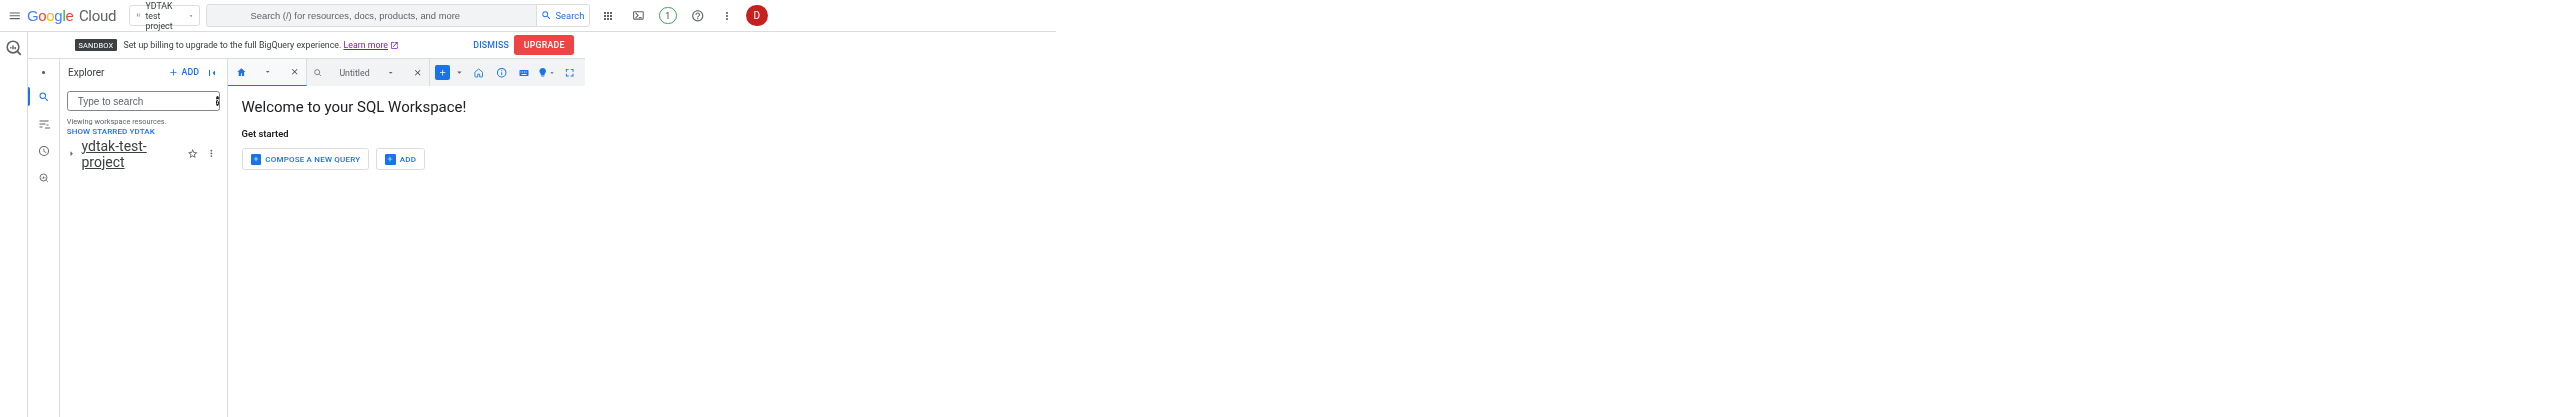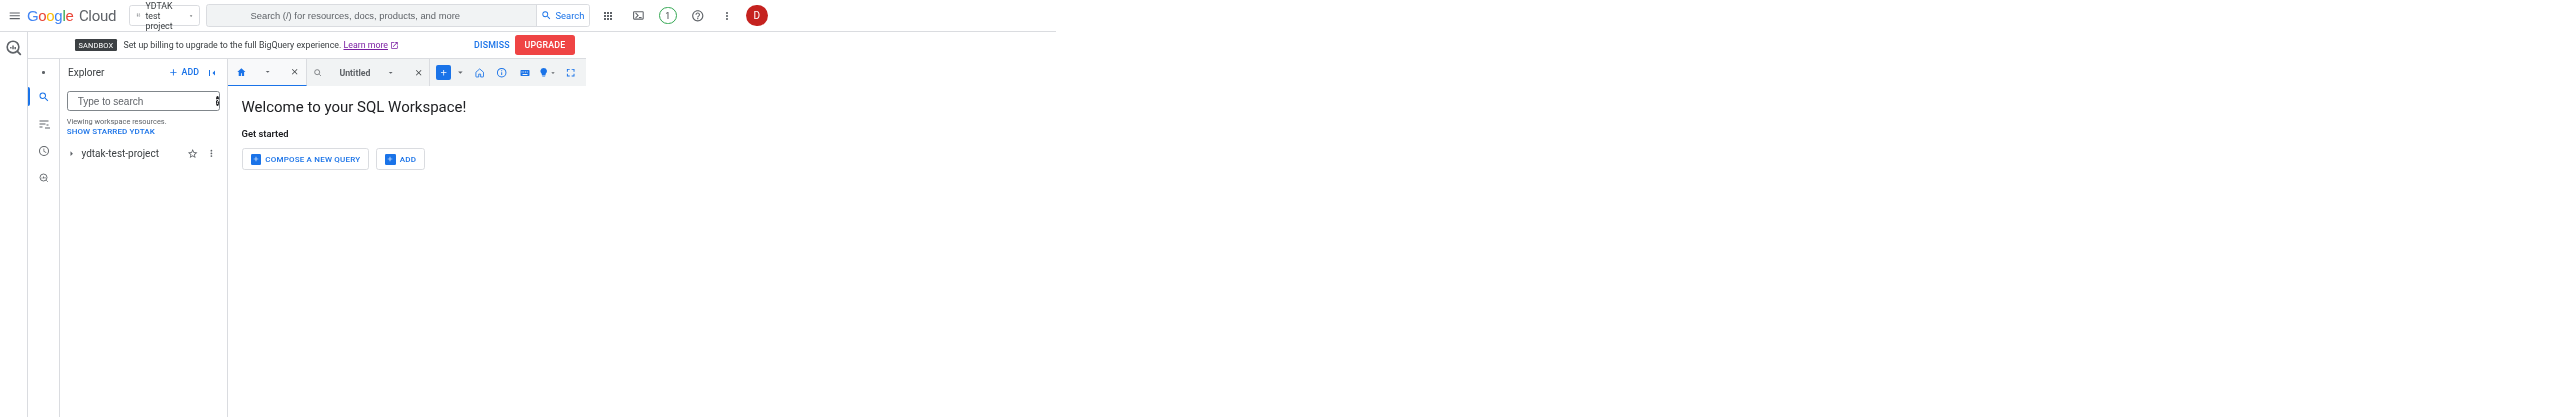--- a/index.html
+++ b/index.html
@@ -59,27 +59,27 @@
   .collapse-btn { width: 20px; height: 20px; display: flex; align-items: center; justify-content: center; color: #1a73e8; cursor: pointer; }
   .explorer-body { padding: 5.4px 6.7px; }
   .explorer-search { height: 20px; border: 0.7px solid #80868b; border-radius: 2.7px; display: flex; align-items: center; padding: 0 4px; gap: 4px; }
   .explorer-search input { flex: 1; border: none; outline: none; font-size: 10px; background: transparent; }
   .explorer-search input::placeholder { color: #5f6368; }
   .help-dot { width: 10px; height: 10px; background: #202124; color: #fff; border-radius: 50%; font-size: 7.4px; display: flex; align-items: center; justify-content: center; font-weight: bold; }
   .viewing-text { font-size: 7.4px; color: #5f6368; margin: 5.4px 0 1.3px; }
   .starred-link { font-size: 8px; color: #1a73e8; font-weight: 500; cursor: pointer; letter-spacing: 0.1px; }
   .tree-row { display: flex; align-items: center; height: 21.5px; margin-top: 6.7px; gap: 5.4px; cursor: pointer; }
   .tree-row .expander { color: #5f6368; }
-  .tree-label { flex: 1; font-size: 10px; color: #3c4043; }
+  .tree-label { flex: 1; font-size: 14px; color: #3c4043; text-decoration: underline; }
   .tree-actions { display: flex; align-items: center; gap: 1.3px; color: #5f6368; }
 
   
   .workspace { flex: 1; display: flex; flex-direction: column; background: #fff; }
   .tab-bar { height: 27px; background: #f1f3f4; display: flex; align-items: stretch; }
-  .tab { display: flex; align-items: center; height: 100%; padding: 0 5.4px; gap: 16px; cursor: pointer; color: #5f6368; position: relative; border-right: 0.7px solid #dadce0; font-weight: bold; }
+  .tab { display: flex; align-items: center; height: 100%; padding: 0 5.4px; gap: 16px; cursor: pointer; color: #5f6368; position: relative; border-right: 0.7px solid #dadce0; }
   .tab.home { padding: 0 4px 0 8px; border-bottom: 1.3px solid #1a73e8; background: #f8f9fa; }
   .tab.untitled { padding: 0 4px 0 6.7px; }
   .tab-close { width: 13.5px; height: 13.5px; display: flex; align-items: center; justify-content: center; }
   .tab-add { width: 15px; height: 15px; background: #1a73e8; border-radius: 2px; display: flex; align-items: center; justify-content: center; color: #fff; margin: 6px 0 6px 5.4px; cursor: pointer; }
   .tab-extra { display: flex; align-items: center; padding: 0 4px; color: #5f6368; cursor: pointer; }
   .tab-right { margin-left: auto; display: flex; align-items: center; gap: 2.7px; padding-right: 5.4px; }
   .tab-right .ricon { width: 20px; height: 20px; display: flex; align-items: center; justify-content: center; color: #1a73e8; cursor: pointer; }
 
   .workspace-content { padding: 12px 13.5px; }
   .ws-title { font-size: 15px; font-weight: 400; color: #202124; margin: 0 0 12px; }

